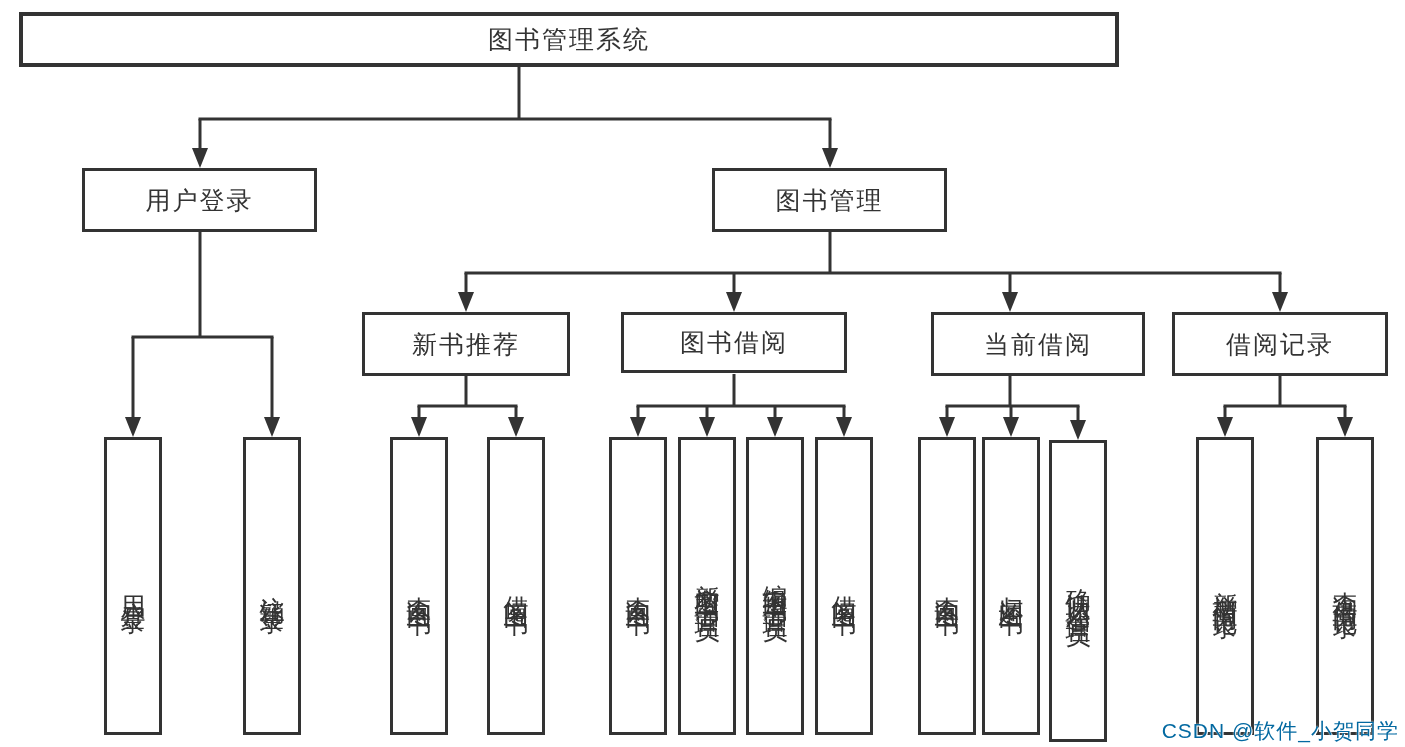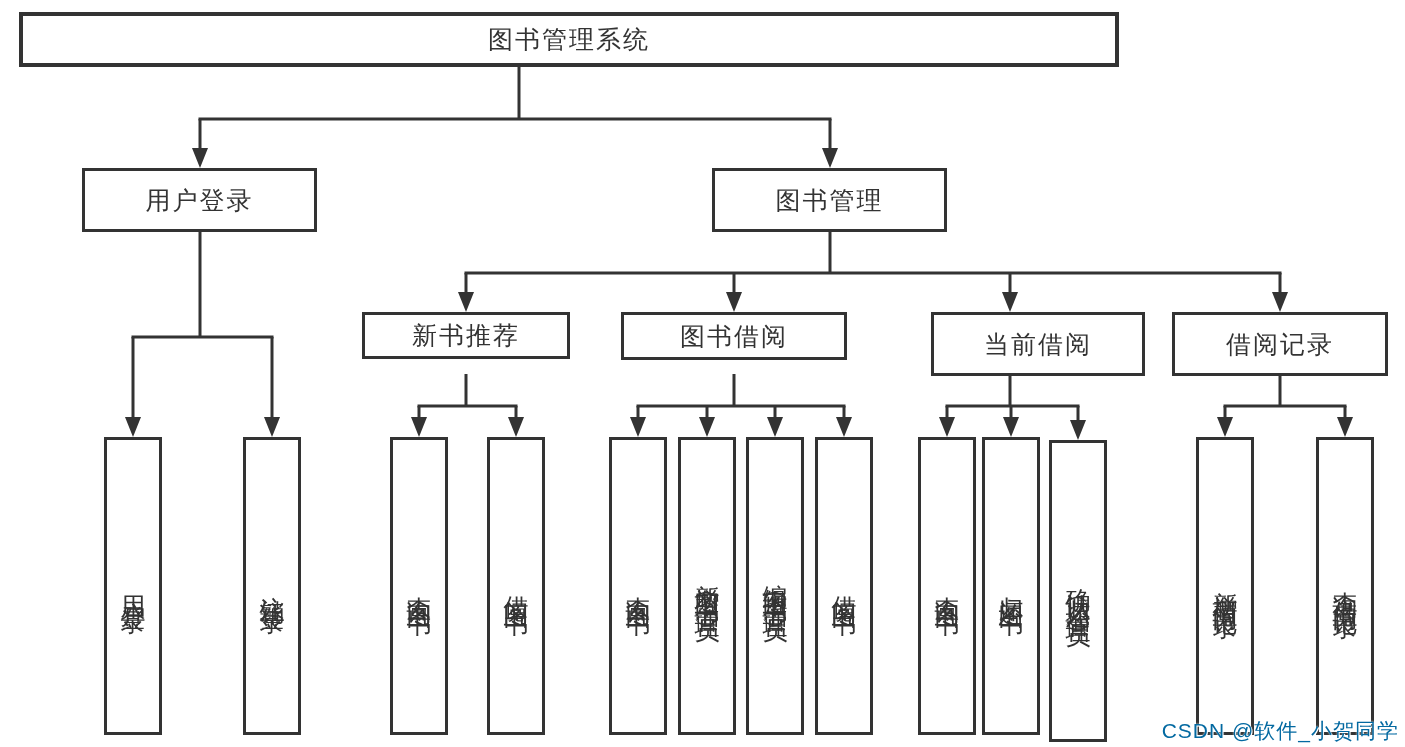--- a/index.html
+++ b/index.html
@@ -156,24 +156,24 @@
     <span>图书管理系统</span>
   </div>
 
   <div class="box hbox" style="left:82px;top:168px;width:235px;height:64px">
     <span>用户登录</span>
   </div>
   <div class="box hbox" style="left:712px;top:168px;width:235px;height:64px">
     <span>图书管理</span>
   </div>
 
-  <div class="box hbox" style="left:362px;top:312px;width:208px;height:47px">
+  <div class="box hbox" style="left:362px;top:312px;width:208px;height:64px">
     <span>新书推荐</span>
   </div>
-  <div class="box hbox" style="left:621px;top:312px;width:226px;height:48px">
+  <div class="box hbox" style="left:621px;top:312px;width:226px;height:61px">
     <span>图书借阅</span>
   </div>
   <div class="box hbox" style="left:931px;top:312px;width:214px;height:64px">
     <span>当前借阅</span>
   </div>
   <div class="box hbox" style="left:1172px;top:312px;width:216px;height:64px">
     <span>借阅记录</span>
   </div>
 
   <div class="box leaf" style="left:104px">

